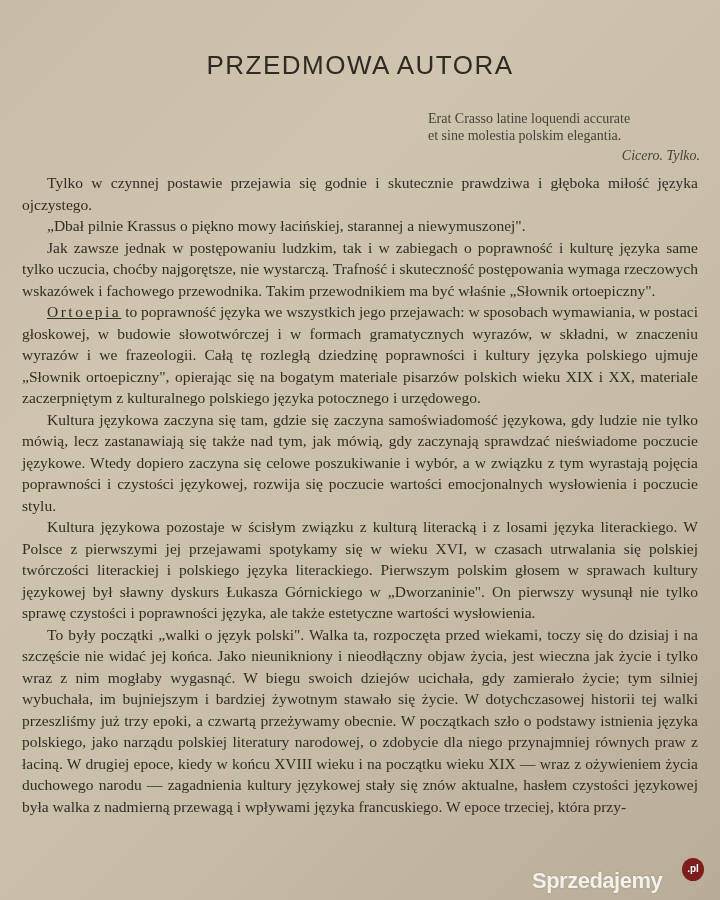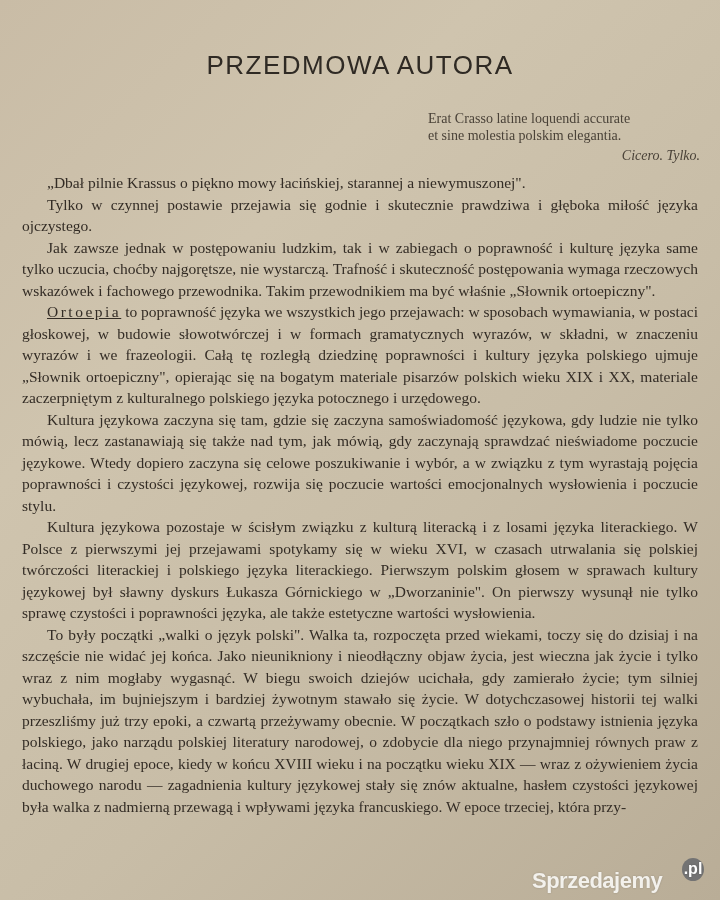--- a/index.html
+++ b/index.html
@@ -28,38 +28,38 @@
     }
     .para { margin: 0; text-indent: 25px; text-align: justify; }
     .spaced { letter-spacing: 2.5px; text-decoration: underline; }
     .watermark {
       position: absolute; left: 532px; top: 848px;
       font-family: "Liberation Sans", sans-serif; font-weight: bold; font-size: 22px; color: #f3f1ec;
       letter-spacing: -0.5px; text-shadow: 0 0 2px rgba(0,0,0,0.2);
     }
     .watermark .badge {
       position: absolute; left: 150px; top: -10px; width: 22px; height: 23px; border-radius: 50%;
-      background: #737373; color: #fff; font-size: 16px; line-height: 22px; text-align: center; letter-spacing: 0;
+      background: #7f1d1d; color: #fff; font-size: 10px; line-height: 22px; text-align: center; letter-spacing: 0;
     }
   </style>
 </head>
 <body>
 
 <div class="page">
   <div class="title"><span>PRZEDMOWA AUTORA</span></div>
 
   <div class="epigraph">
     <span class="line">Erat Crasso latine loquendi accurate</span>
     <span class="line">et sine molestia polskim elegantia.</span>
     <span class="source">Cicero. Tylko.</span>
   </div>
 
   <div class="body-text">
+    <p class="para">Tylko w czynnej postawie przejawia się godnie i skutecznie prawdziwa i głęboka miłość języka ojczystego.</p>
     <p class="para">„Dbał pilnie Krassus o piękno mowy łacińskiej, starannej a niewymuszonej".</p>
-    <p class="para">Tylko w czynnej postawie przejawia się godnie i skutecznie prawdziwa i głęboka miłość języka ojczystego.</p>
     <p class="para">Jak zawsze jednak w postępowaniu ludzkim, tak i w zabiegach o poprawność i kulturę języka same tylko uczucia, choćby najgorętsze, nie wystarczą. Trafność i skuteczność postępowania wymaga rzeczowych wskazówek i fachowego przewodnika. Takim przewodnikiem ma być właśnie „Słownik ortoepiczny".</p>
     <p class="para"><span class="spaced">Ortoepia</span><span> to poprawność języka we wszystkich jego przejawach: w sposobach wymawiania, w postaci głoskowej, w budowie słowotwórczej i w formach gramatycznych wyrazów, w składni, w znaczeniu wyrazów i we frazeologii. Całą tę rozległą dziedzinę poprawności i kultury języka polskiego ujmuje „Słownik ortoepiczny", opierając się na bogatym materiale pisarzów polskich wieku XIX i XX, materiale zaczerpniętym z kulturalnego polskiego języka potocznego i urzędowego.</span></p>
     <p class="para">Kultura językowa zaczyna się tam, gdzie się zaczyna samoświadomość językowa, gdy ludzie nie tylko mówią, lecz zastanawiają się także nad tym, jak mówią, gdy zaczynają sprawdzać nieświadome poczucie językowe. Wtedy dopiero zaczyna się celowe poszukiwanie i wybór, a w związku z tym wyrastają pojęcia poprawności i czystości językowej, rozwija się poczucie wartości emocjonalnych wysłowienia i poczucie stylu.</p>
     <p class="para">Kultura językowa pozostaje w ścisłym związku z kulturą literacką i z losami języka literackiego. W Polsce z pierwszymi jej przejawami spotykamy się w wieku XVI, w czasach utrwalania się polskiej twórczości literackiej i polskiego języka literackiego. Pierwszym polskim głosem w sprawach kultury językowej był sławny dyskurs Łukasza Górnickiego w „Dworzaninie". On pierwszy wysunął nie tylko sprawę czystości i poprawności języka, ale także estetyczne wartości wysłowienia.</p>
     <p class="para">To były początki „walki o język polski". Walka ta, rozpoczęta przed wiekami, toczy się do dzisiaj i na szczęście nie widać jej końca. Jako nieunikniony i nieodłączny objaw życia, jest wieczna jak życie i tylko wraz z nim mogłaby wygasnąć. W biegu swoich dziejów ucichała, gdy zamierało życie; tym silniej wybuchała, im bujniejszym i bardziej żywotnym stawało się życie. W dotychczasowej historii tej walki przeszliśmy już trzy epoki, a czwartą przeżywamy obecnie. W początkach szło o podstawy istnienia języka polskiego, jako narządu polskiej literatury narodowej, o zdobycie dla niego przynajmniej równych praw z łaciną. W drugiej epoce, kiedy w końcu XVIII wieku i na początku wieku XIX — wraz z ożywieniem życia duchowego narodu — zagadnienia kultury językowej stały się znów aktualne, hasłem czystości językowej była walka z nadmierną przewagą i wpływami języka francuskiego. W epoce trzeciej, która przy-</p>
   </div>
 
   <div class="watermark">
     <span>Sprzedajemy</span>
     <span class="badge">.pl</span>

